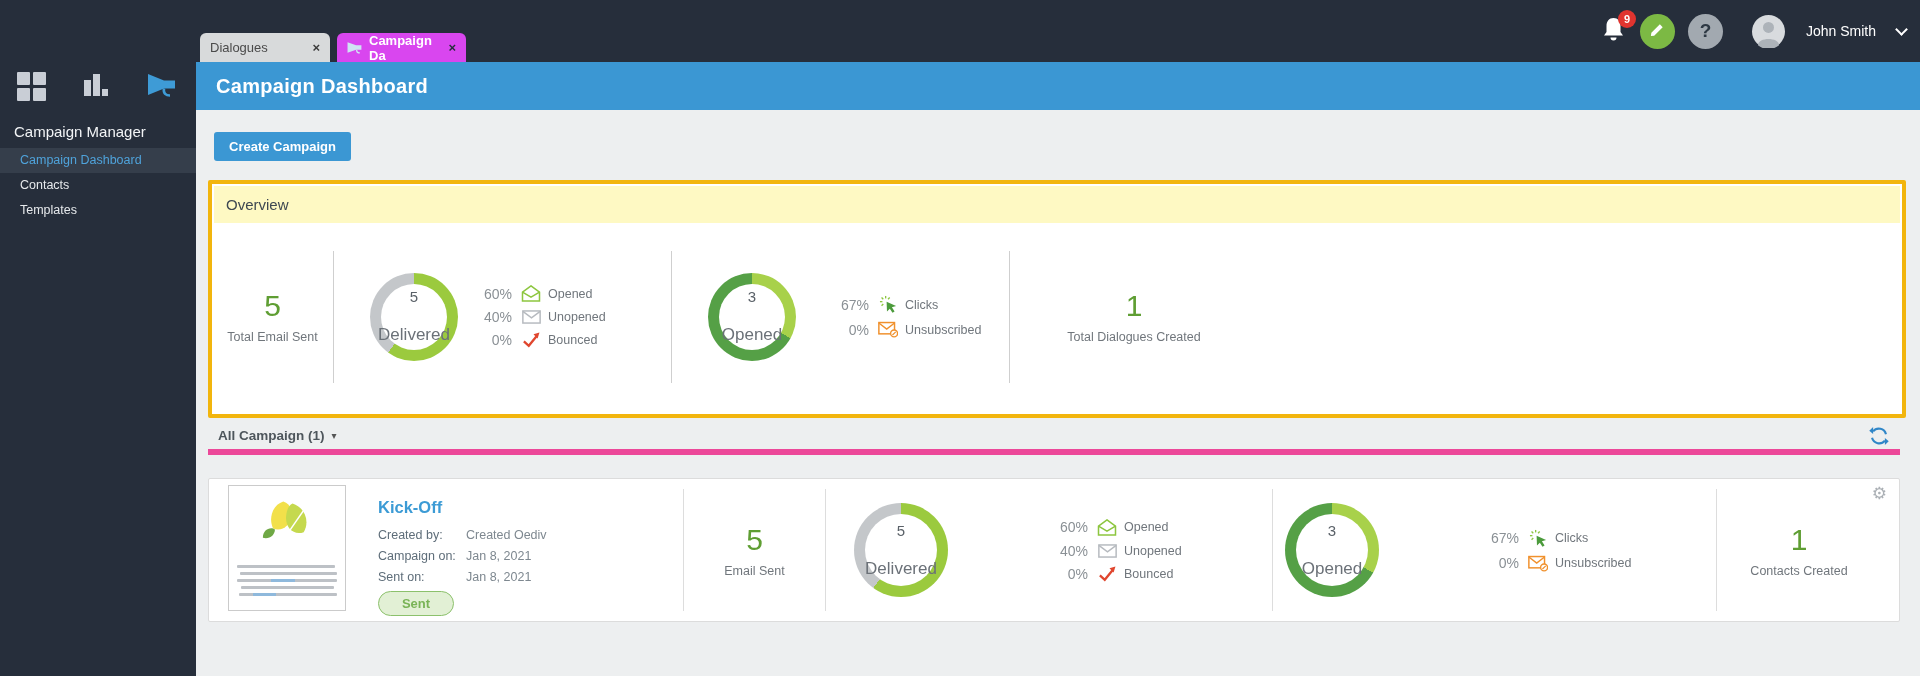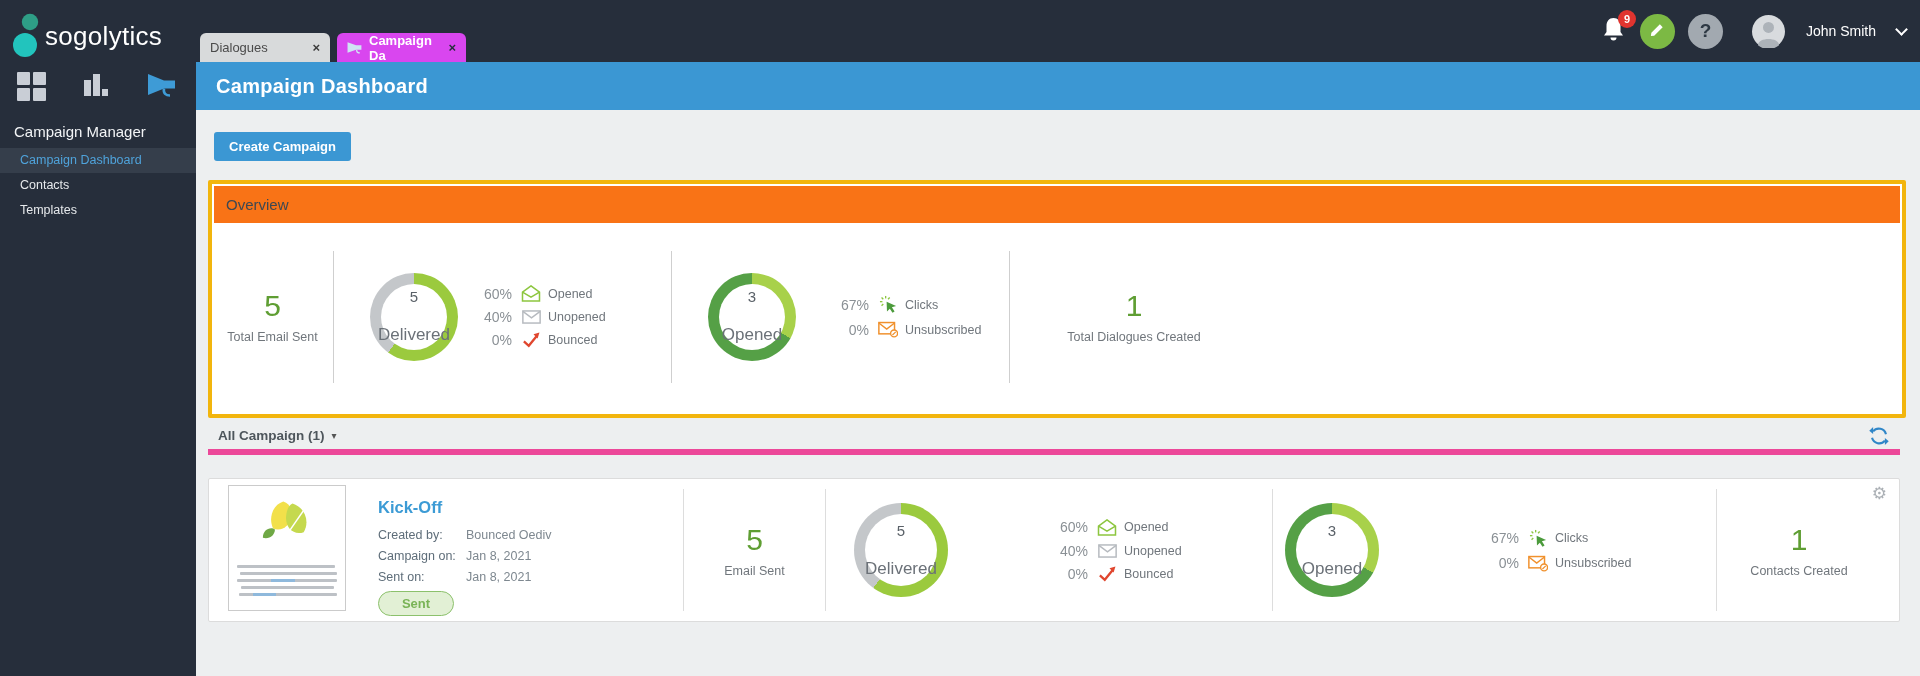--- a/index.html
+++ b/index.html
@@ -42,21 +42,21 @@
   .menu-item.active { background:#353E4B; color:#4FA3DB; }
   
   .bluebar { position:absolute; left:196px; top:62px; right:0; height:48px; background:#3B97D3; z-index:2; }
   .bluebar h1 { color:#fff; font-size:20px; font-weight:bold; line-height:48px; padding-left:20px; letter-spacing:.3px; }
   
   .content { position:absolute; left:196px; top:110px; right:0; bottom:0; }
   .create-btn { position:absolute; left:18px; top:22px; height:29px; padding:0 15px; background:#3B97D3; color:#fff;
                 border:none; border-radius:3px; font-size:13px; font-weight:bold; font-family:inherit; cursor:pointer; }
   .overview-panel { position:absolute; left:12px; right:14px; top:70px; height:238px; background:#fff;
                     border:4px solid #F2B50D; border-radius:2px; }
-  .overview-header { margin:2px 2px 0 2px; height:37px; background:#f97316; display:flex; align-items:center;
+  .overview-header { margin:2px 2px 0 2px; height:37px; background:#fef9c3; display:flex; align-items:center;
                      padding-left:12px; font-size:15px; color:#3E4852; }
   .overview-body { height:187px; display:flex; align-items:center; }
   .ov-s1 { width:121px; display:flex; flex-direction:column; align-items:center; }
   .big-num { font-size:30px; color:#5F9E33; }
   .num-label { font-size:12.5px; color:#70767C; margin-top:7px; text-align:center; }
   .vdiv { width:1px; height:132px; background:#CFCFCF; align-self:center; }
   .ov-s2, .ov-s3 { width:337px; display:flex; align-items:center; }
   .ov-s4 { flex:1; }
   .ov-s4-inner { margin-left:44px; width:160px; display:flex; flex-direction:column; align-items:center; }
   
@@ -153,27 +153,20 @@
           <circle cx="18" cy="13.5" r="6" fill="#ADB3B9"></circle>
           <path d="M6.5 33 C6.5 24 29.5 24 29.5 33 A18 18 0 0 1 6.5 33 Z" fill="#ADB3B9"></path>
         </svg>
     </div>
     <span class="user-name">John Smith</span>
     <span class="chevron"></span>
   </div>
 </div>
 
 <div class="sidebar">
-  <div class="logo">
-    <svg width="30" height="46" viewBox="0 0 30 46">
-      <circle cx="18" cy="9" r="8.2" fill="#2E9E86"></circle>
-      <circle cx="13" cy="32" r="12" fill="#22C4BD"></circle>
-    </svg>
-    <span class="logo-text">sogolytics</span>
-  </div>
   <div class="module-icons">
     <div class="grid-icon">
         <span></span>
         <span></span>
         <span></span>
         <span></span>
       </div>
     <span>
       <svg width="27" height="25" viewBox="0 0 27 25">
           <rect x="1" y="8" width="7" height="16" fill="#C9CED6"></rect>
@@ -339,21 +332,21 @@
           <div class="fp-line b1"></div>
           <div class="fp-line" style="margin-left:9px; margin-right:8px;"></div>
           <div class="fp-line b2" style="margin-left:7px;"></div>
         </div>
       </div>
       <div class="card-info">
         <div class="card-title">Kick-Off</div>
         <div class="fields">
           <div class="field-row">
             <span class="field-label">Created by:</span>
-            <span class="field-value">Bounced Oediv</span>
+            <span class="field-value">Created Oediv</span>
           </div>
           <div class="field-row">
             <span class="field-label">Campaign on:</span>
             <span class="field-value">Jan 8, 2021</span>
           </div>
           <div class="field-row">
             <span class="field-label">Sent on:</span>
             <span class="field-value">Jan 8, 2021</span>
           </div>
         </div>

